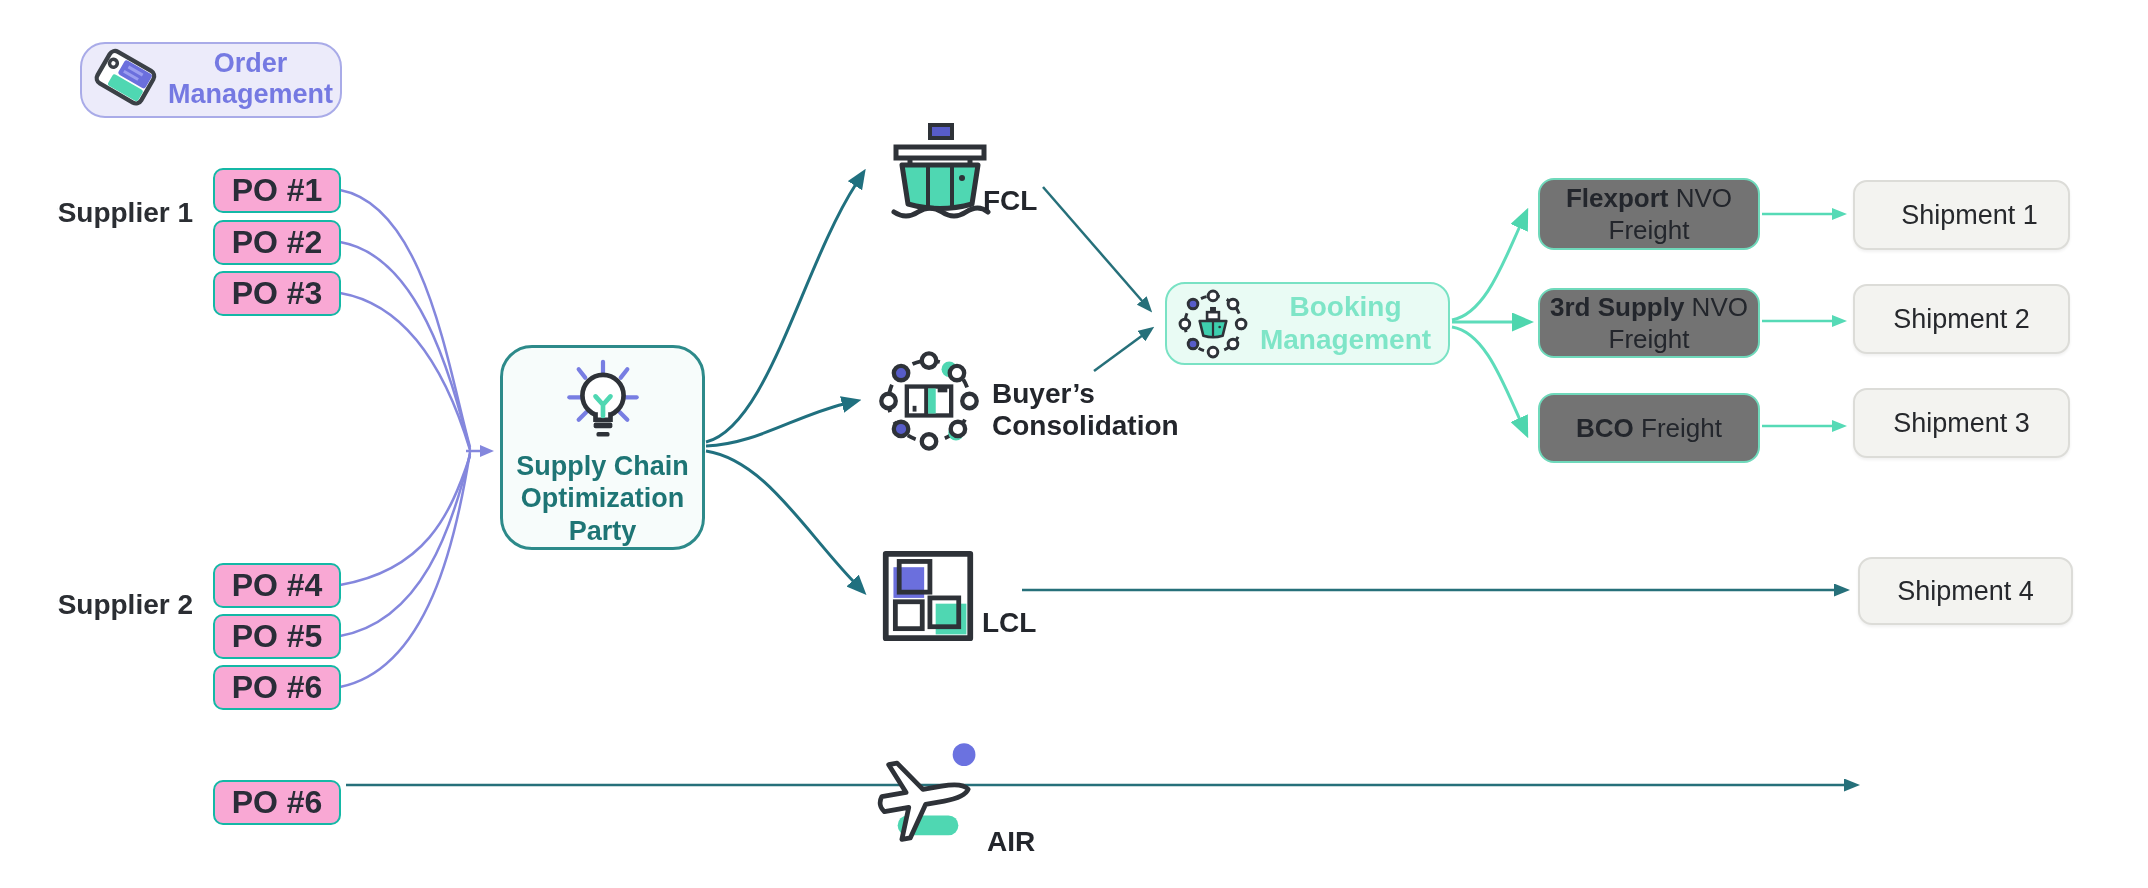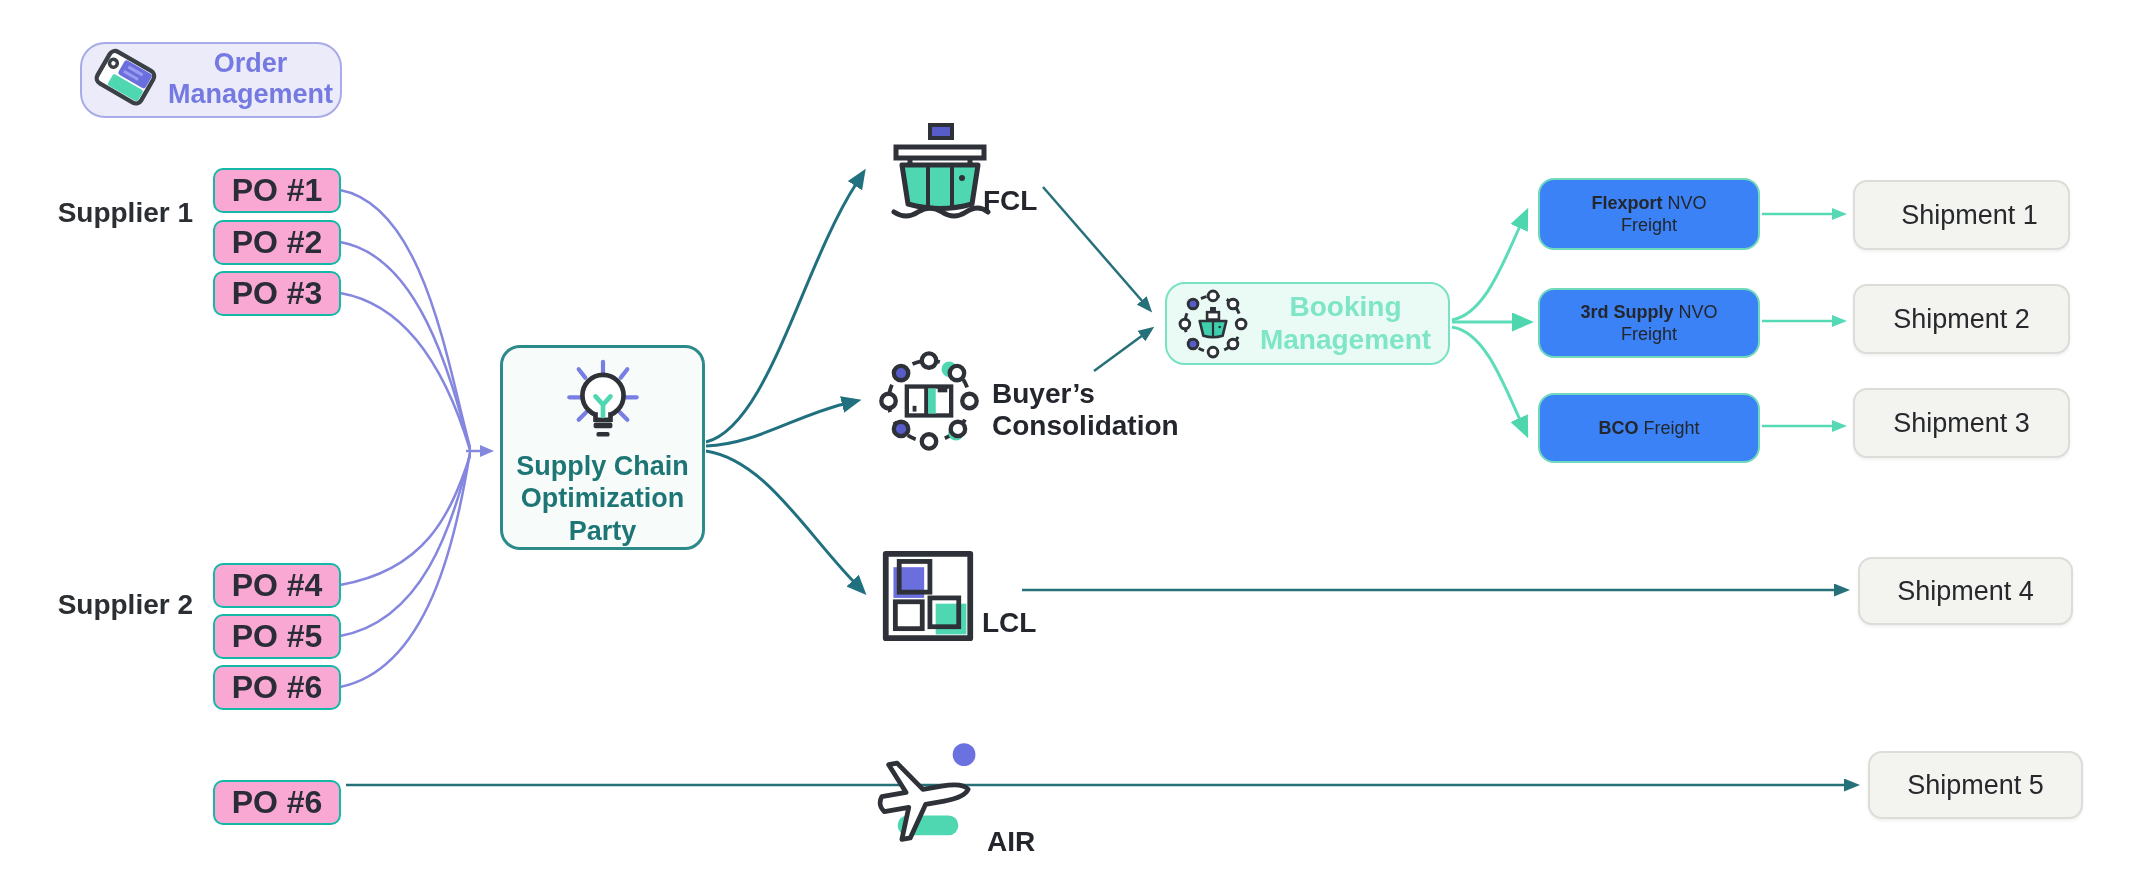--- a/index.html
+++ b/index.html
@@ -20,38 +20,38 @@
   .om-ic{width:78px;height:66px;flex:0 0 auto;}
   .om-txt{flex:1;text-align:center;font-size:27px;font-weight:bold;color:#7579e2;line-height:1.15;}
 
   
   .supplier{position:absolute;width:136px;display:flex;flex-direction:row;align-items:center;}
   .factory{width:132px;height:122px;}
   .sup-label{margin-top:8px;font-size:28px;font-weight:bold;color:#2b2e33;white-space:nowrap;}
 
   
   .tool-box{position:absolute;left:500px;top:345px;width:205px;height:205px;box-sizing:border-box;
-        background:#f7fcfb;border:3px solid #2d8a8a;border-radius:20px;display:flex;flex-direction:column;
+        background:#f7fcfb;border:3px solid #2d8a8a;border-radius:32px;display:flex;flex-direction:column;
         align-items:center;justify-content:flex-start;padding-top:10px;}
   .tool-txt{text-align:center;font-size:27px;font-weight:bold;color:#1e7575;line-height:1.2;margin-top:2px;}
 
   
   .mode-label{position:absolute;font-size:28px;font-weight:bold;color:#23262c;white-space:nowrap;line-height:1.15;}
 
   
   .booking-box{position:absolute;left:1165px;top:282px;width:285px;height:83px;box-sizing:border-box;
         background:#e9fbf4;border:2.5px solid #79e2c4;border-radius:20px;display:flex;align-items:center;
         padding:4px 8px;}
   .bk-ic{width:76px;height:74px;flex:0 0 auto;}
   .bk-txt{flex:1;text-align:center;font-size:28px;font-weight:bold;color:#7ee5c7;line-height:1.15;}
 
   
-  .freight-box{position:absolute;left:1538px;width:222px;box-sizing:border-box;background:#3b82f6;
+  .freight-box{position:absolute;left:1538px;width:222px;box-sizing:border-box;background:#737373;
         border:2.5px solid #6fd9bb;border-radius:16px;display:flex;flex-direction:column;align-items:center;
-        justify-content:center;font-size:18px;color:#23262c;line-height:1.25;}
+        justify-content:center;font-size:26px;color:#23262c;line-height:1.25;}
   .freight-box .b{font-weight:bold;}
 
   
   .ship-box{position:absolute;box-sizing:border-box;background:#f3f3f0;border:2px solid #dcdcd8;
         border-radius:14px;display:flex;align-items:center;justify-content:center;font-size:27px;color:#26282c;
         box-shadow:0 2px 3px rgba(0,0,0,0.06);}
 </style>
 </head>
 <body>
 
@@ -285,15 +285,14 @@
   </div>
   <div class="freight-box" style="top:393px;height:70px;">
     <div><span class="b">BCO</span><span> Freight</span></div>
     <div></div>
   </div>
 
   <div class="ship-box" style="left:1853px;top:180px;width:217px;height:70px;padding-left:16px;">Shipment 1</div>
   <div class="ship-box" style="left:1853px;top:284px;width:217px;height:70px;">Shipment 2</div>
   <div class="ship-box" style="left:1853px;top:388px;width:217px;height:70px;">Shipment 3</div>
   <div class="ship-box" style="left:1858px;top:557px;width:215px;height:68px;">Shipment 4</div>
-  <div class="ship-box" style="left:1868px;top:751px;width:215px;height:68px;">Shipment 5</div>
 
 </div>
 
 </body></html>

